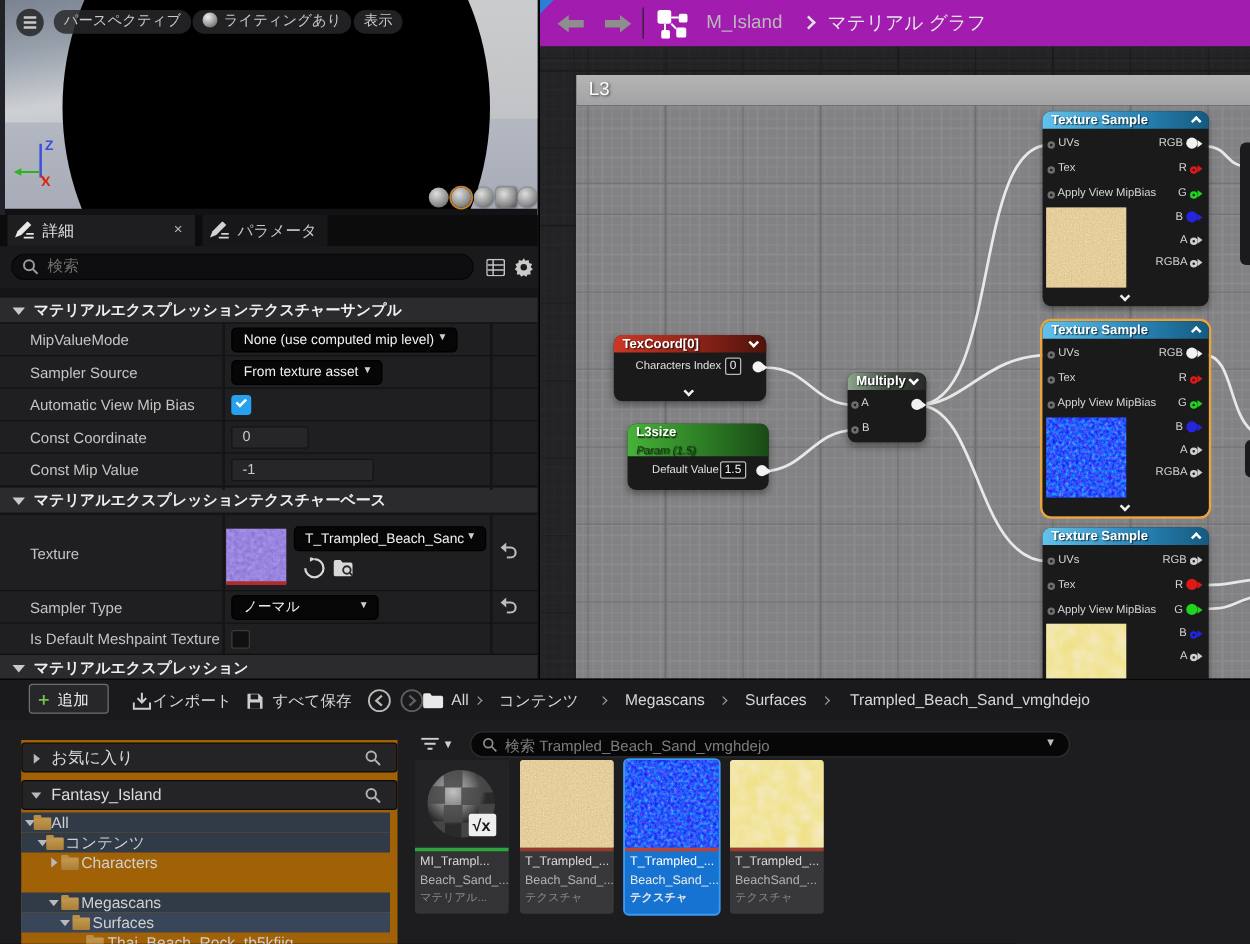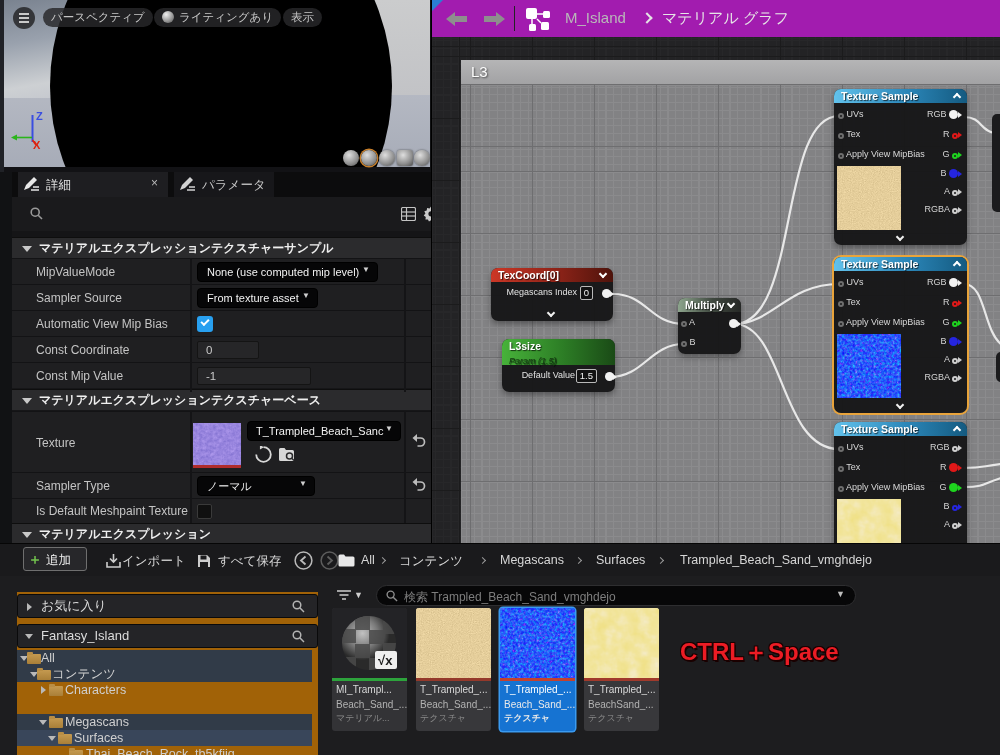--- a/index.html
+++ b/index.html
@@ -11,21 +11,21 @@
 #viewport { left:0; top:0; width:430px; height:172px; background:linear-gradient(180deg,#c6c7ca 0%,#b4b8c2 55%,#a6abb7 100%); overflow:hidden; }
 #vp-tl { left:0; top:0; width:90px; height:98px; background:linear-gradient(170deg,#79828f 0%,#99a1ad 40%,#cdd0d3 80%,#c3c6cd 100%); }
 #vp-tr { right:0; top:0; width:60px; height:95px; background:linear-gradient(180deg,#cbcccd 0%,#c2c3c6 100%); }
 #vp-bot { left:0; bottom:0; width:430px; height:5px; background:#121215; }
 .vbtn { position:absolute; top:8px; height:19px; background:rgba(40,40,42,.83); border-radius:10px; color:#c9c9c9; font-size:11.5px; line-height:19px; padding:0 8px; white-space:nowrap; }
 #vmenu { position:absolute; left:13px; top:7px; width:22px; height:22px; border-radius:50%; background:rgba(38,38,40,.85); color:#c9c9c9; text-align:center; font-size:13px; line-height:22px; }
 .sphico { display:inline-block; width:12px; height:12px; border-radius:50%; background:radial-gradient(circle at 35% 30%,#efefef,#9a9a9a 55%,#4c4c4c); vertical-align:-2px; margin-right:5px; }
 .shapebtn { position:absolute; width:16px; height:16px; border-radius:50%; background:radial-gradient(circle at 38% 32%,#dedede,#8e8e8e 60%,#4a4a4a); box-shadow:0 0 2px rgba(0,0,0,.6); }
 
 
-#details { left:12px; top:172px; width:506px; height:371px; background:#161618; overflow:hidden; }
+#details { left:0; top:172px; width:506px; height:371px; background:#161618; overflow:hidden; }
 #dtabs { position:absolute; left:0; top:0; width:430px; height:25px; background:#0c0c0d; }
 .dtab { position:absolute; top:0; height:25px; font-size:12.5px; color:#e3e3e3; }
 #dsearchrow { position:absolute; left:0; top:25px; width:430px; height:34px; background:#1a1a1c; }
 #dsearch { position:absolute; left:9px; top:6px; width:370px; height:21px; background:#0e0e10; border:1px solid #060607; border-radius:11px; color:#6e6e6e; font-size:12.5px; line-height:19px; padding-left:28px; }
 .cathdr { position:absolute; left:0; width:430px; height:21px; background:#2b2b2d; color:#efefef; font-size:12px; font-weight:bold; line-height:21px; padding-left:27px; border-top:1px solid #0e0e0e; }
 .cathdr .tri { position:absolute; left:10px; top:8px; width:0; height:0; border-left:5px solid transparent; border-right:5px solid transparent; border-top:6px solid #c9c9c9; }
 .prow { position:absolute; left:0; width:430px; background:#1f1f21; border-top:1px solid #131315; }
 .pname { position:absolute; left:24px; color:#c4c4c4; font-size:12px; }
 .vsep { position:absolute; top:0; bottom:0; width:2px; background:#141416; }
 .dd { position:absolute; background:#060607; border:1px solid #000; border-radius:4px; color:#f2f2f2; font-size:11px; white-space:nowrap; overflow:hidden; }
@@ -132,20 +132,21 @@
       </div>
       <div class="dtab" style="left:162px; width:100px; background:#17171a; color:#c9c9c9;">
         <svg width="17" height="15" viewBox="0 0 17 15" style="position:absolute;left:5px;top:5px">
             <path d="M1 13 L3 8 L11 0 L14 3 L6 11 Z" fill="#d2d2d2"></path>
             <path d="M8 13 h8 M10 10 h6" stroke="#d2d2d2" stroke-width="1.4"></path>
           </svg>
         <span style="position:absolute;left:28px;top:5px;">パラメータ</span>
       </div>
     </div>
     <div id="dsearchrow">
+      <div id="dsearch">検索</div>
       <svg width="13" height="13" viewBox="0 0 13 13" style="position:absolute;left:18px;top:10px">
           <circle cx="5.2" cy="5.2" r="4" fill="none" stroke="#9a9a9a" stroke-width="1.6"></circle>
           <line x1="8.2" y1="8.2" x2="12" y2="12" stroke="#9a9a9a" stroke-width="1.6"></line>
         </svg>
       <svg width="15" height="14" viewBox="0 0 15 14" style="position:absolute;left:389px;top:10px">
           <rect x="0.5" y="0.5" width="14" height="13" rx="1.5" fill="none" stroke="#c3c3c3" stroke-width="1.2"></rect>
           <line x1="5.5" y1="1" x2="5.5" y2="13" stroke="#c3c3c3" stroke-width="1.2"></line>
           <line x1="1" y1="5" x2="14" y2="5" stroke="#c3c3c3" stroke-width="1.2"></line>
           <line x1="1" y1="9" x2="14" y2="9" stroke="#c3c3c3" stroke-width="1.2"></line>
         </svg>
@@ -316,21 +317,21 @@
       <div class="pinrow pr" style="right:5px;top:79px;">B <span class="pin ring" style="border-color:#2525e0;"></span><span class="tail" style="border-left-color:#2525e0;"></span></div>
       <div class="pinrow pr" style="right:5px;top:97px;">A <span class="pin ring" style="border-color:#cfcfcf;"></span><span class="tail" style="border-left-color:#cfcfcf;"></span></div>
       <svg width="64" height="64" style="position:absolute;left:3px;top:77px">
           <rect width="64" height="64" fill="#f0e8b4"></rect>
           <rect width="64" height="64" filter="url(#fyellow)"></rect>
         </svg>
     </div>
 
     <div class="node" style="left:59px;top:268px;width:122px;height:53px;">
       <div class="nhdr" style="background:linear-gradient(90deg,#cc3726,#8c2318 55%,#4e130b);">TexCoord[0]<span class="hchev chevDn" style="right:7px;top:3px;"></span></div>
-      <div class="pinrow" style="right:36px;top:19px;color:#e2e2e2;">Megascans Index</div>
+      <div class="pinrow" style="right:36px;top:19px;color:#e2e2e2;">Characters Index</div>
       <div class="valbox" style="right:20px;top:18px;">0</div>
       <span class="pin" style="position:absolute;right:2px;top:21px;background:#f2f2f2;"></span>
         <span class="tail" style="position:absolute;right:-1px;top:23px;border-left-color:#f2f2f2;"></span>
       <div class="nbot" style="bottom:2px;">
           <span class="chevDn" style="left:50%;margin-left:-4px;top:1px;border-color:#f0f0f0;"></span>
         </div>
     </div>
 
     <div class="node" style="left:70px;top:339px;width:113px;height:53px;">
       <div class="nhdr" style="height:26px;background:linear-gradient(90deg,#47b23a,#2c7c25 55%,#1a4a16);">L3size<br><span style="font-weight:normal;font-style:italic;font-size:9px;color:#11380f;">Param (1.5)</span></div>
@@ -508,21 +509,20 @@
         <svg width="75" height="70">
             <rect width="75" height="70" fill="#f0e8b4"></rect>
             <rect width="75" height="70" filter="url(#fyellow)"></rect>
           </svg>
         <div style="width:75px;height:3px;background:#a03a2c;"></div>
         <div class="tlabel" style="color:#d8d8d8;">T_Trampled_...</div>
         <div class="tlabel" style="color:#b2b2b2;">BeachSand_...</div>
         <div class="tlabel" style="color:#8a8a8a;font-size:9px;">テクスチャ</div>
       </div>
     </div>
-    <div id="ctrlspace">CTRL＋Space</div>
   </div>
   <svg width="0" height="0" style="position:absolute">
     <defs>
       <filter id="fsand" x="0" y="0" width="100%" height="100%" color-interpolation-filters="sRGB">
         <feTurbulence type="fractalNoise" baseFrequency="0.9" numOctaves="2" seed="3"></feTurbulence>
         <feColorMatrix type="matrix" values="0.33 0.33 0.33 0 0  0.33 0.33 0.33 0 0  0.33 0.33 0.33 0 0  0 0 0 0 1"></feColorMatrix>
         <feComponentTransfer>
           <feFuncR type="linear" slope="0.28" intercept="0.76"></feFuncR>
           <feFuncG type="linear" slope="0.28" intercept="0.67"></feFuncG>
           <feFuncB type="linear" slope="0.28" intercept="0.47"></feFuncB>

